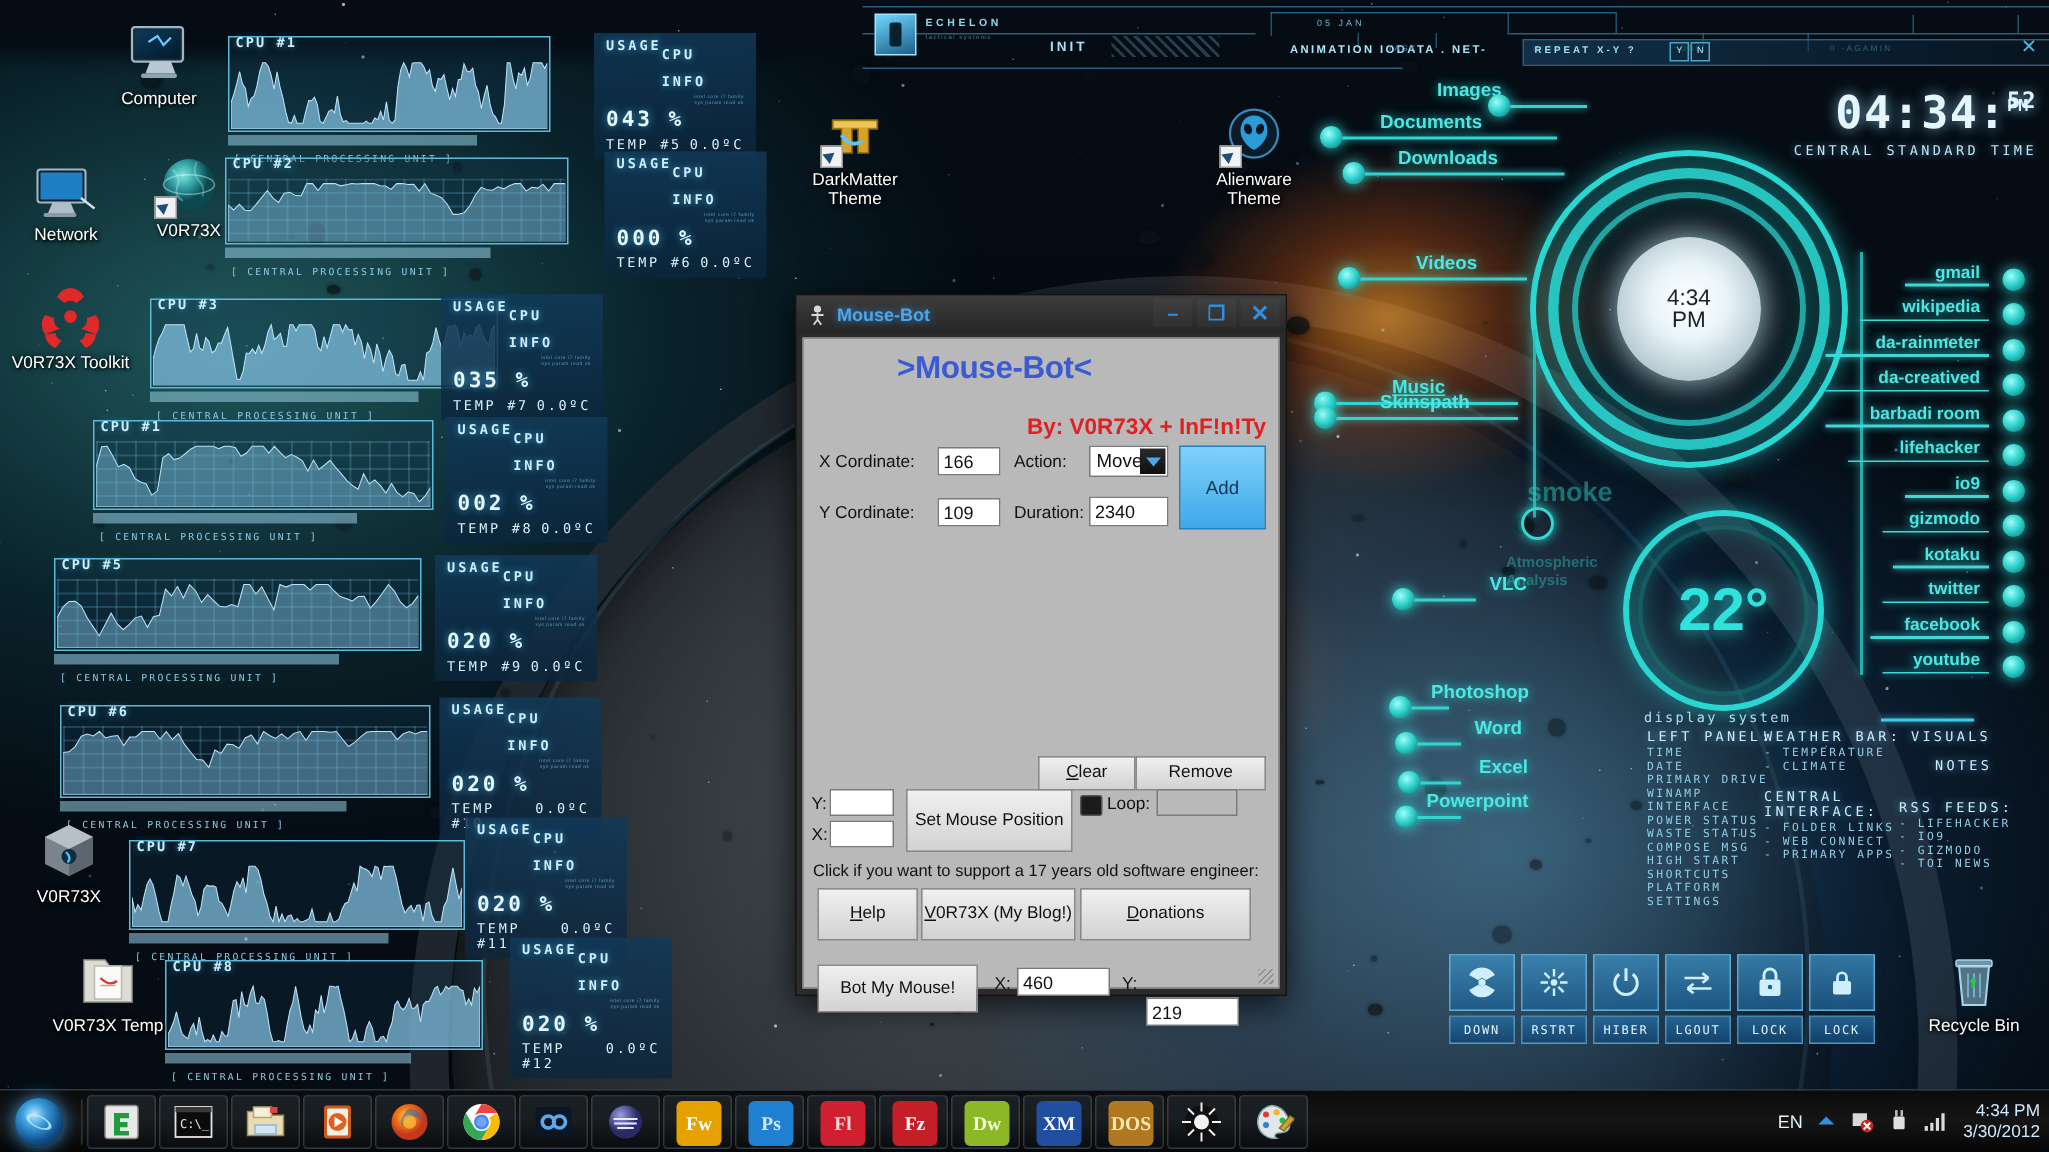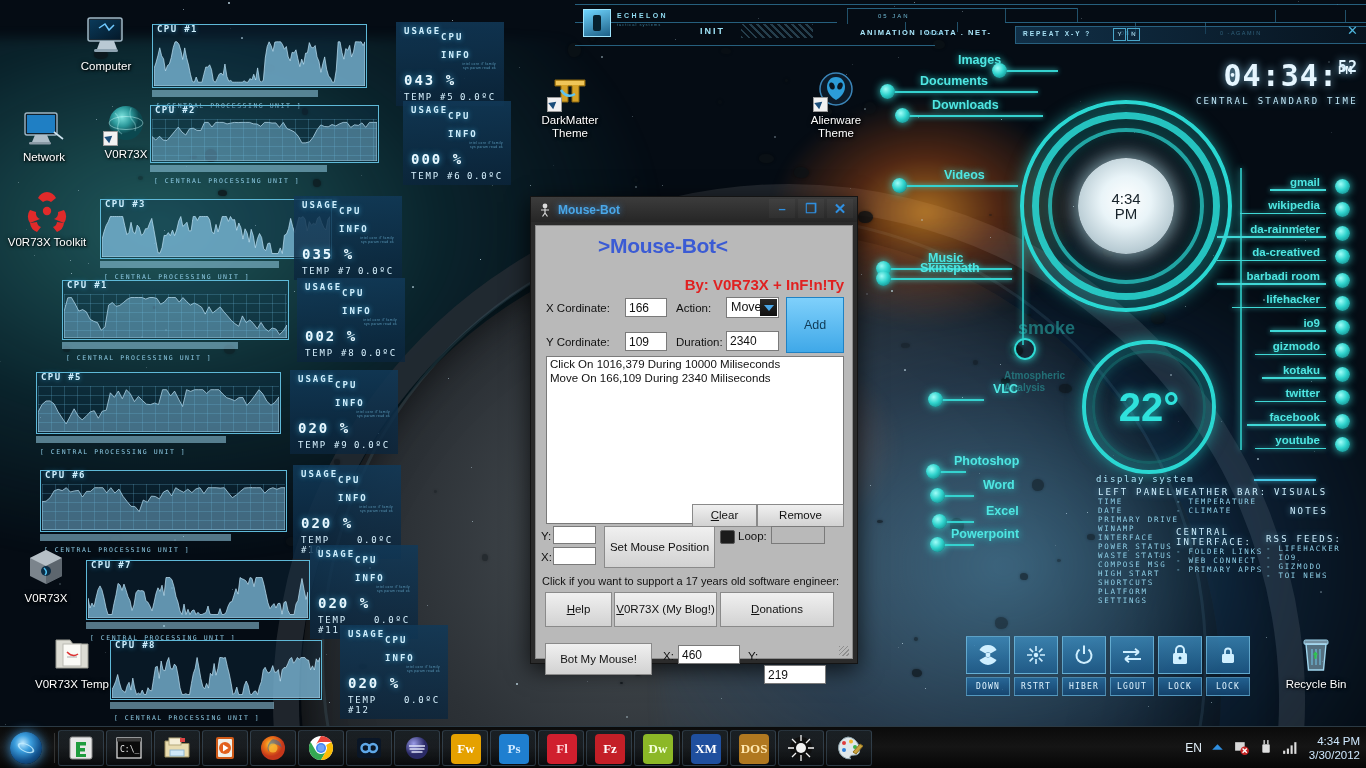--- a/index.html
+++ b/index.html
@@ -1086,26 +1086,20 @@
     <div class="fld-lab" style="left:140px;top:76px;">Action:</div>
     <div class="combo" style="left:190px;top:71px;width:53px;height:21px;">
       <span>Move</span>
       <span class="arrow"></span>
     </div>
     <div class="fld-lab" style="left:140px;top:110px;text-align:center;">Duration:</div>
     <input class="txtbox" style="left: 190px; top: 105px; width: 53px; height: 20px;" value="2340">
 
     <div class="addbtn" style="left:250px;top:71px;width:56px;height:54px;">Add</div>
 
-    <div class="listbox" style="left:10px;top:130px;width:296px;height:166px;">
-      <div id="mb-list">
-          <div class="li">Click On 1016,379 During 10000 Miliseconds</div>
-          <div class="li">Move On 166,109 During 2340 Miliseconds</div>
-        </div>
-    </div>
     <div class="gbtn" style="left:156px;top:278px;width:63px;height:21px;">
         <span><u>C</u><span>lear</span></span>
       </div>
     <div class="gbtn" style="left:221px;top:278px;width:85px;height:21px;">Remove</div>
 
     <div class="fld-lab" style="left:5px;top:304px;">Y:</div>
     <input class="txtbox" style="left: 17px; top: 300px; width: 43px; height: 18px;" value="">
     <div class="fld-lab" style="left:5px;top:325px;">X:</div>
     <input class="txtbox" style="left: 17px; top: 321px; width: 43px; height: 18px;" value="">
     <div class="gbtn" style="left:68px;top:300px;width:109px;height:40px;">Set Mouse Position</div>

